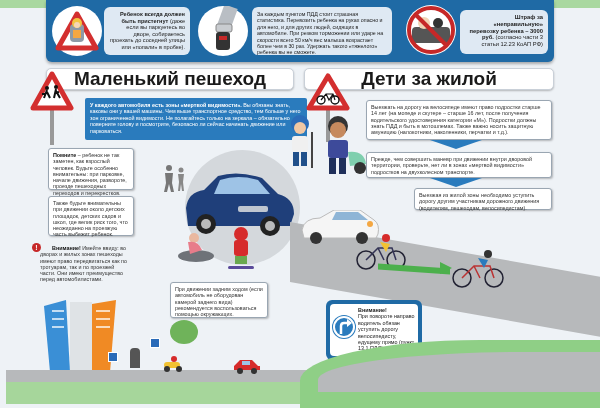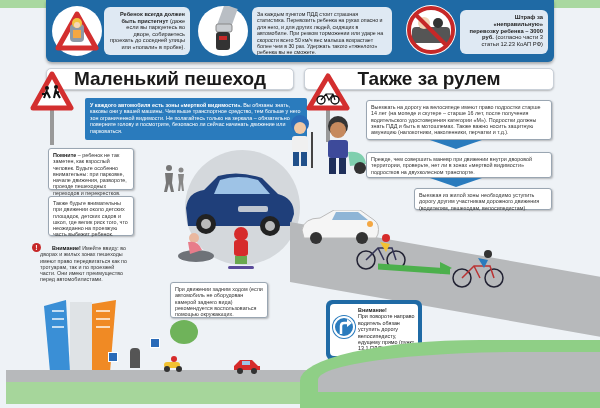--- a/index.html
+++ b/index.html
@@ -62,21 +62,21 @@
       <circle cx="32" cy="18" r="5" fill="#333"></circle>
       <circle cx="25" cy="25" r="22" fill="none" stroke="#c62828" stroke-width="4"></circle>
       <line x1="9" y1="9" x2="41" y2="41" stroke="#c62828" stroke-width="4"></line>
     </svg>
   </div>
   <div class="ibox" style="left:460px;top:10px;width:88px;height:44px;font-size:5.8px;line-height:6.8px">
     <span style="display:block;text-align:right"><b>Штраф за «неправильную» перевозку ребенка – 3000 руб.</b><span> (согласно части 3 статьи 12.23 КоАП РФ)</span></span>
   </div>
 
   <div class="title-pill" style="left:46px;top:68px;width:248px">Маленький пешеход</div>
-  <div class="title-pill" style="left:304px;top:68px;width:250px">Также за рулем</div>
+  <div class="title-pill" style="left:304px;top:68px;width:250px">Дети за жилой</div>
 
   <div class="sign" style="left:30px;top:70px;width:44px;height:75px">
     <svg width="44" height="75" viewBox="0 0 44 75">
       <rect x="20" y="36" width="4" height="39" fill="#999"></rect>
       <polygon points="22,4 41,38 3,38" fill="#fff" stroke="#d32f2f" stroke-width="5" stroke-linejoin="round"></polygon>
       <circle cx="17" cy="18" r="2" fill="#111"></circle>
         <circle cx="26" cy="17" r="2" fill="#111"></circle>
       <path d="M17 20 L14 28 M17 22 L20 28 M16 24 L12 24 M26 19 L24 28 M26 21 L30 28 M25 23 L29 22" stroke="#111" stroke-width="2" fill="none"></path>
     </svg>
   </div>

